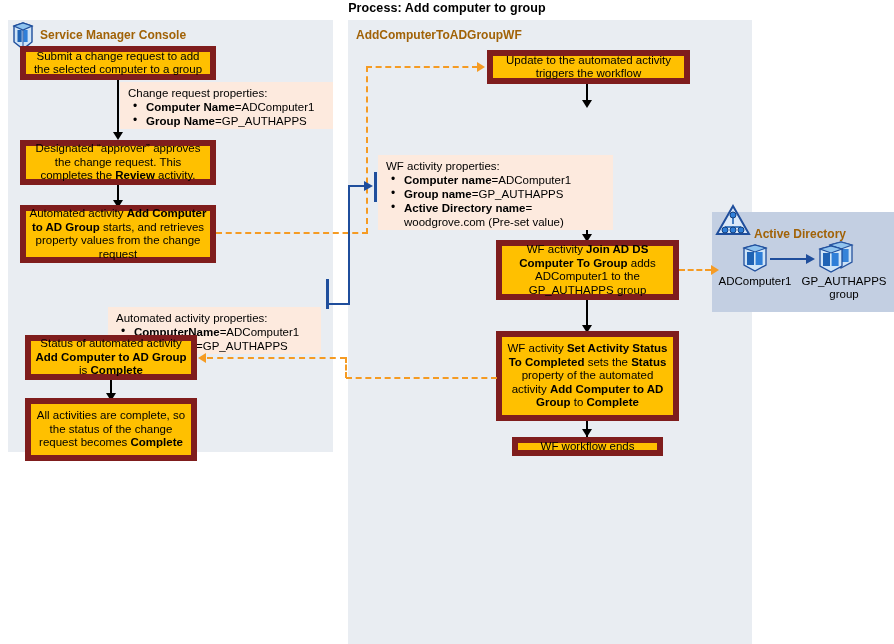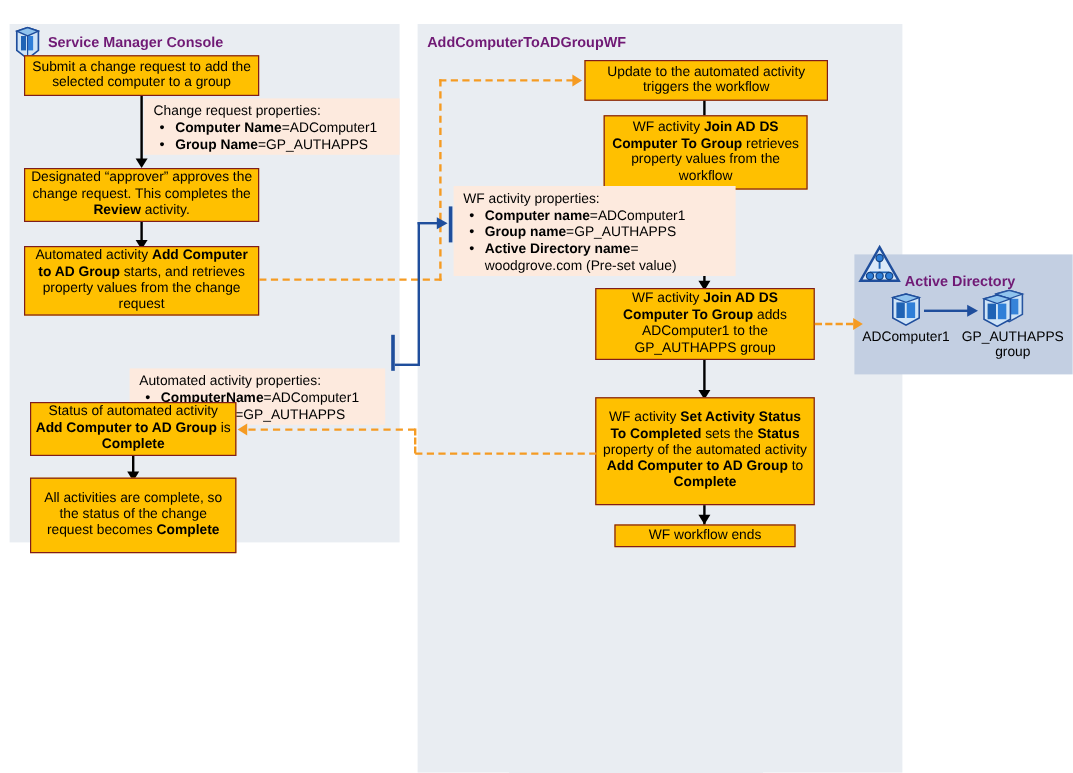--- a/index.html
+++ b/index.html
@@ -39,30 +39,30 @@
   .panel {
     background: #e9edf2;
   }
   #panel-console { left: 8px;  top: 20px; width: 325px; height: 432px; }
   #panel-wf      { left: 348px; top: 20px; width: 404px; height: 624px; }
   #panel-ad      { left: 712px; top: 212px; width: 182px; height: 100px; background:#c3cfe2; }
 
   .panel-title {
     font-weight: bold;
     font-size: 12px;
-    color: #701a75;
+    color: #a16207;
   }
   #console-title { left: 40px; top: 28px; }
   #wf-title      { left: 356px; top: 28px; }
   #ad-title      { left: 754px; top: 227px; }
 
   
   .pbox {
     background: #ffc000;
-    border: 1px solid #7f1d1d;
+    border: 6px solid #7f1d1d;
     box-sizing: border-box;
     text-align: center;
     line-height: 13.5px;
     font-size: 11.5px;
     color: #000;
     padding: 3px 3px;
     display: flex;
     align-items: center;
     justify-content: center;
   }
@@ -143,20 +143,21 @@
     text-align: center;
     line-height: 13px;
     color: #000;
   }
 </style>
 </head>
 <body>
 
 <div id="stage">
 
+  <div class="abs" id="diagram-title">Process: Add computer to group</div>
 
   <div class="abs panel" id="panel-console"></div>
   <div class="abs panel" id="panel-wf"></div>
   <div class="abs panel" id="panel-ad"></div>
 
   <div class="abs" style="left:10px; top:22px; width:26px; height:28px;">
     <svg width="26" height="28" viewBox="0 0 26 28">
       <g>
         <path d="M4 4 L13 1 L22 4 L22 20 L13 27 L4 20 Z" fill="#cfe4f7" stroke="#1f4e9c" stroke-width="1.4"></path>
         <path d="M4 4 L13 1 L22 4 L13 8 Z" fill="#8fc3ee" stroke="#1f4e9c" stroke-width="1.2"></path>
@@ -229,23 +230,20 @@
     <span class="inner"><span>All activities are complete, so the status of the change request becomes </span><b>Complete</b></span>
   </div>
 
   <div class="abs pbox" style="left:487px; top:50px; width:203px; height:34px;">
     <span class="inner">Update to the automated activity triggers the workflow</span>
   </div>
 
   <div class="abs vline" style="left:586px; top:84px; height:22px;"></div>
   <div class="abs arrow-down" style="left:582px; top:100px;"></div>
 
-  <div class="abs pbox" style="left:503px; top:96px; width:170px; height:62px;">
-    <span class="inner"><span>WF activity </span><b>Join AD DS Computer To Group</b><span> retrieves property values from the workflow</span></span>
-  </div>
 
   <div class="abs vline" style="left:586px; top:158px; height:82px;"></div>
   <div class="abs arrow-down" style="left:582px; top:234px;"></div>
 
   <div class="abs note" style="left:378px; top:155px; width:235px; height:75px;">
     <div class="nhead">WF activity properties:</div>
     <ul>
       <li><b>Computer name</b><span>=</span><span>ADComputer1</span></li>
       <li><b>Group name</b><span>=</span><span>GP_AUTHAPPS</span></li>
       <li><b>Active Directory name</b><span>=</span><br><span>woodgrove.com (Pre-set value)</span></li>

